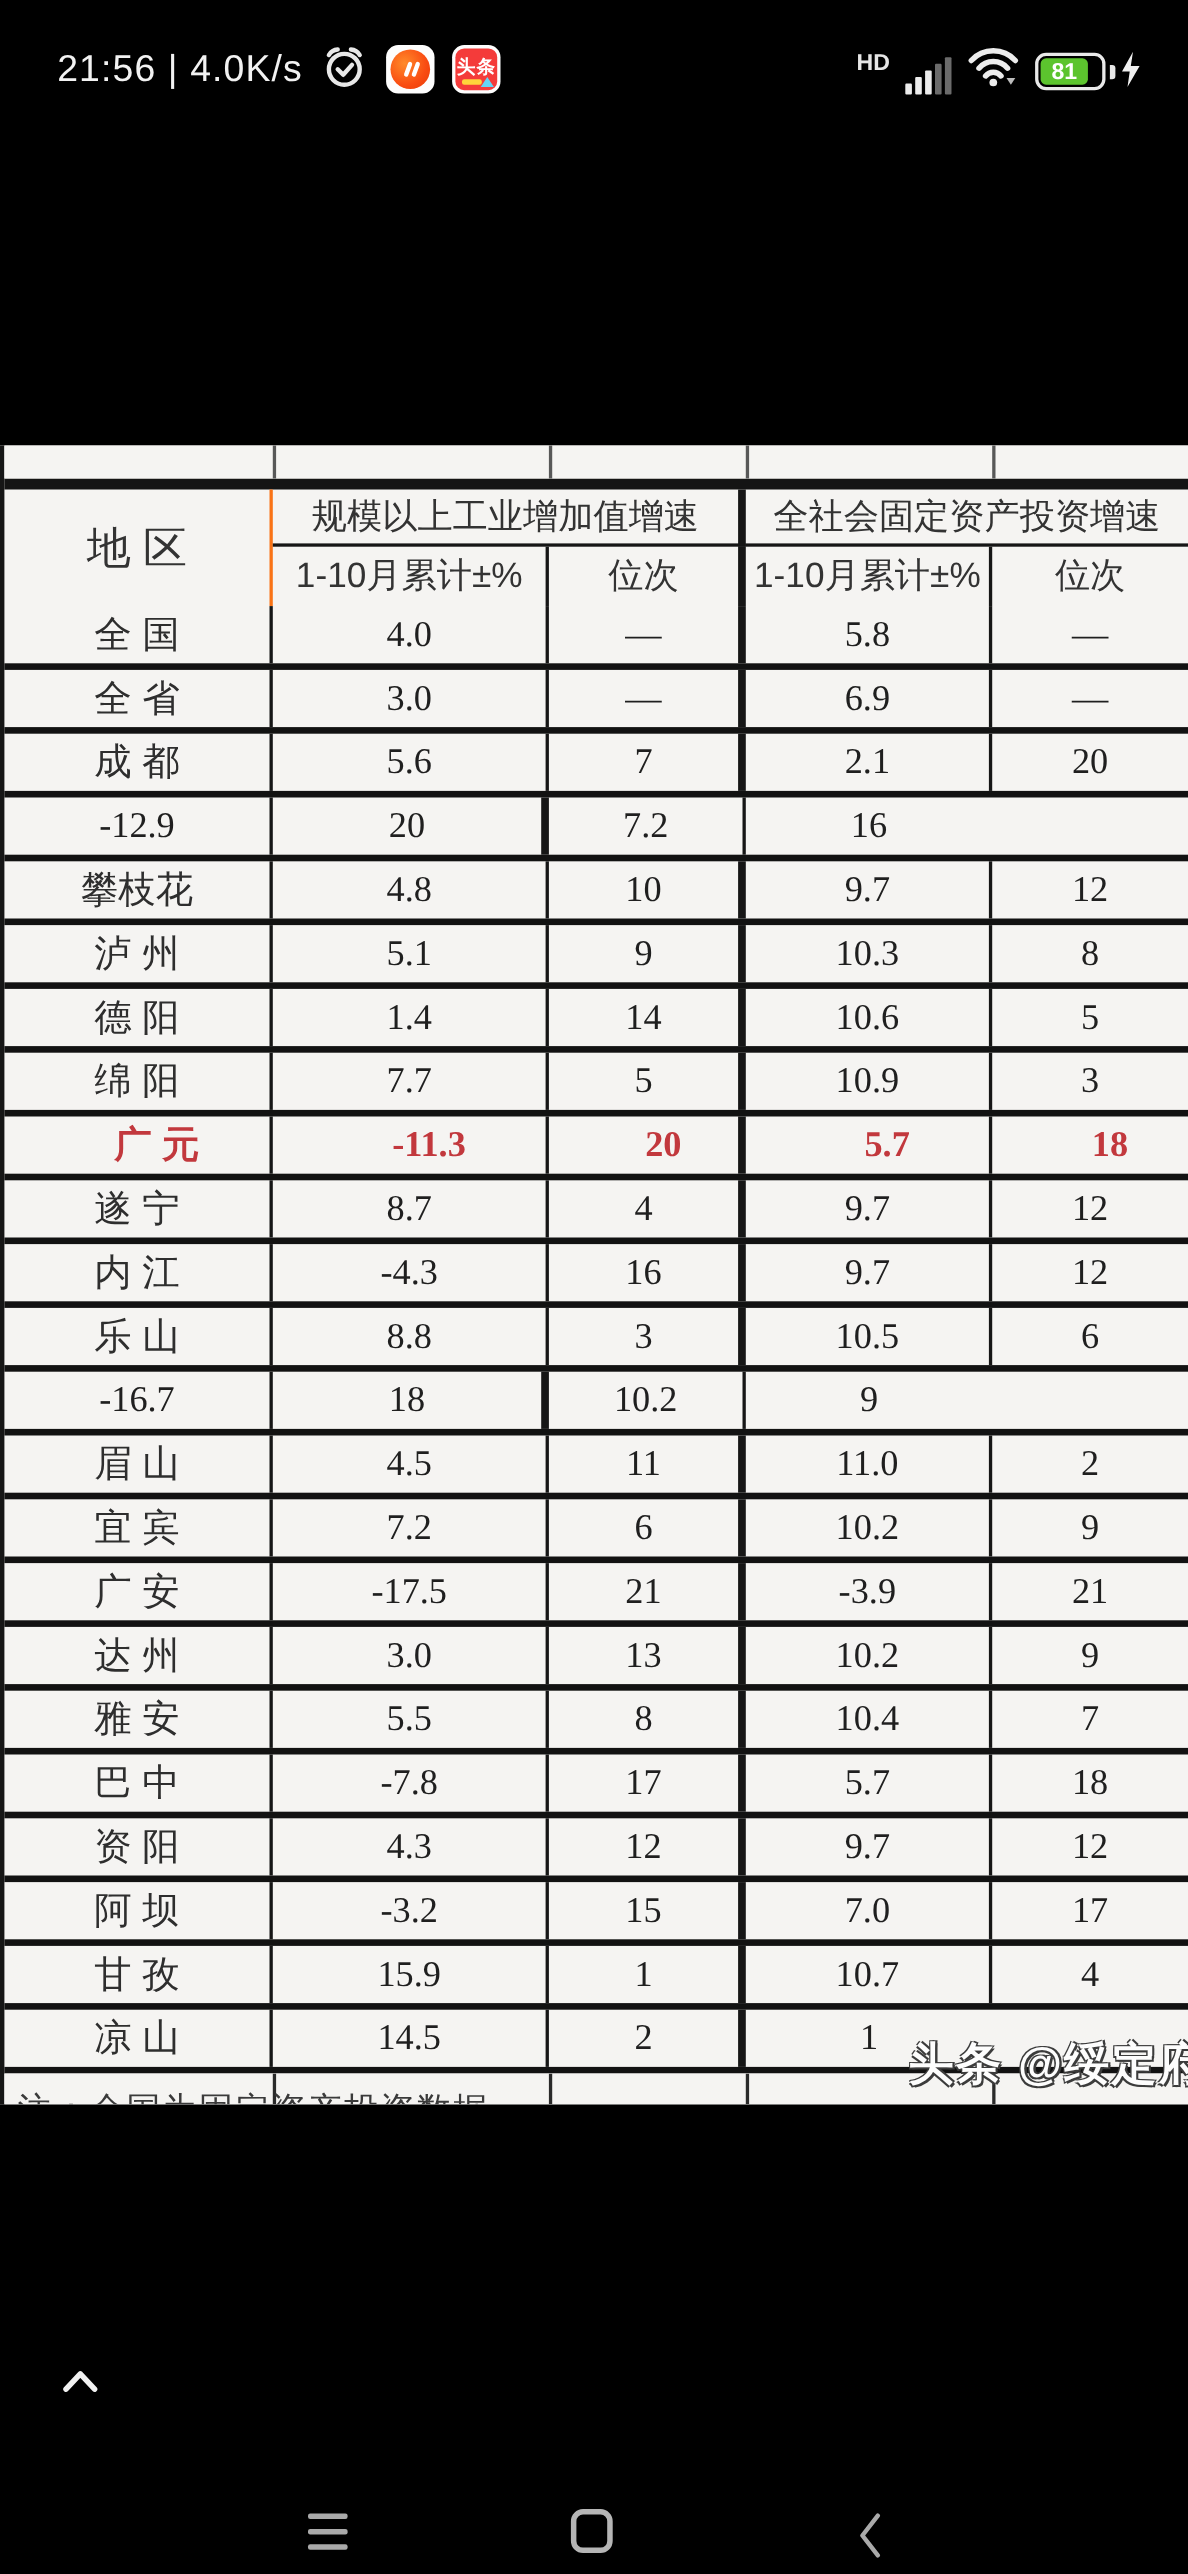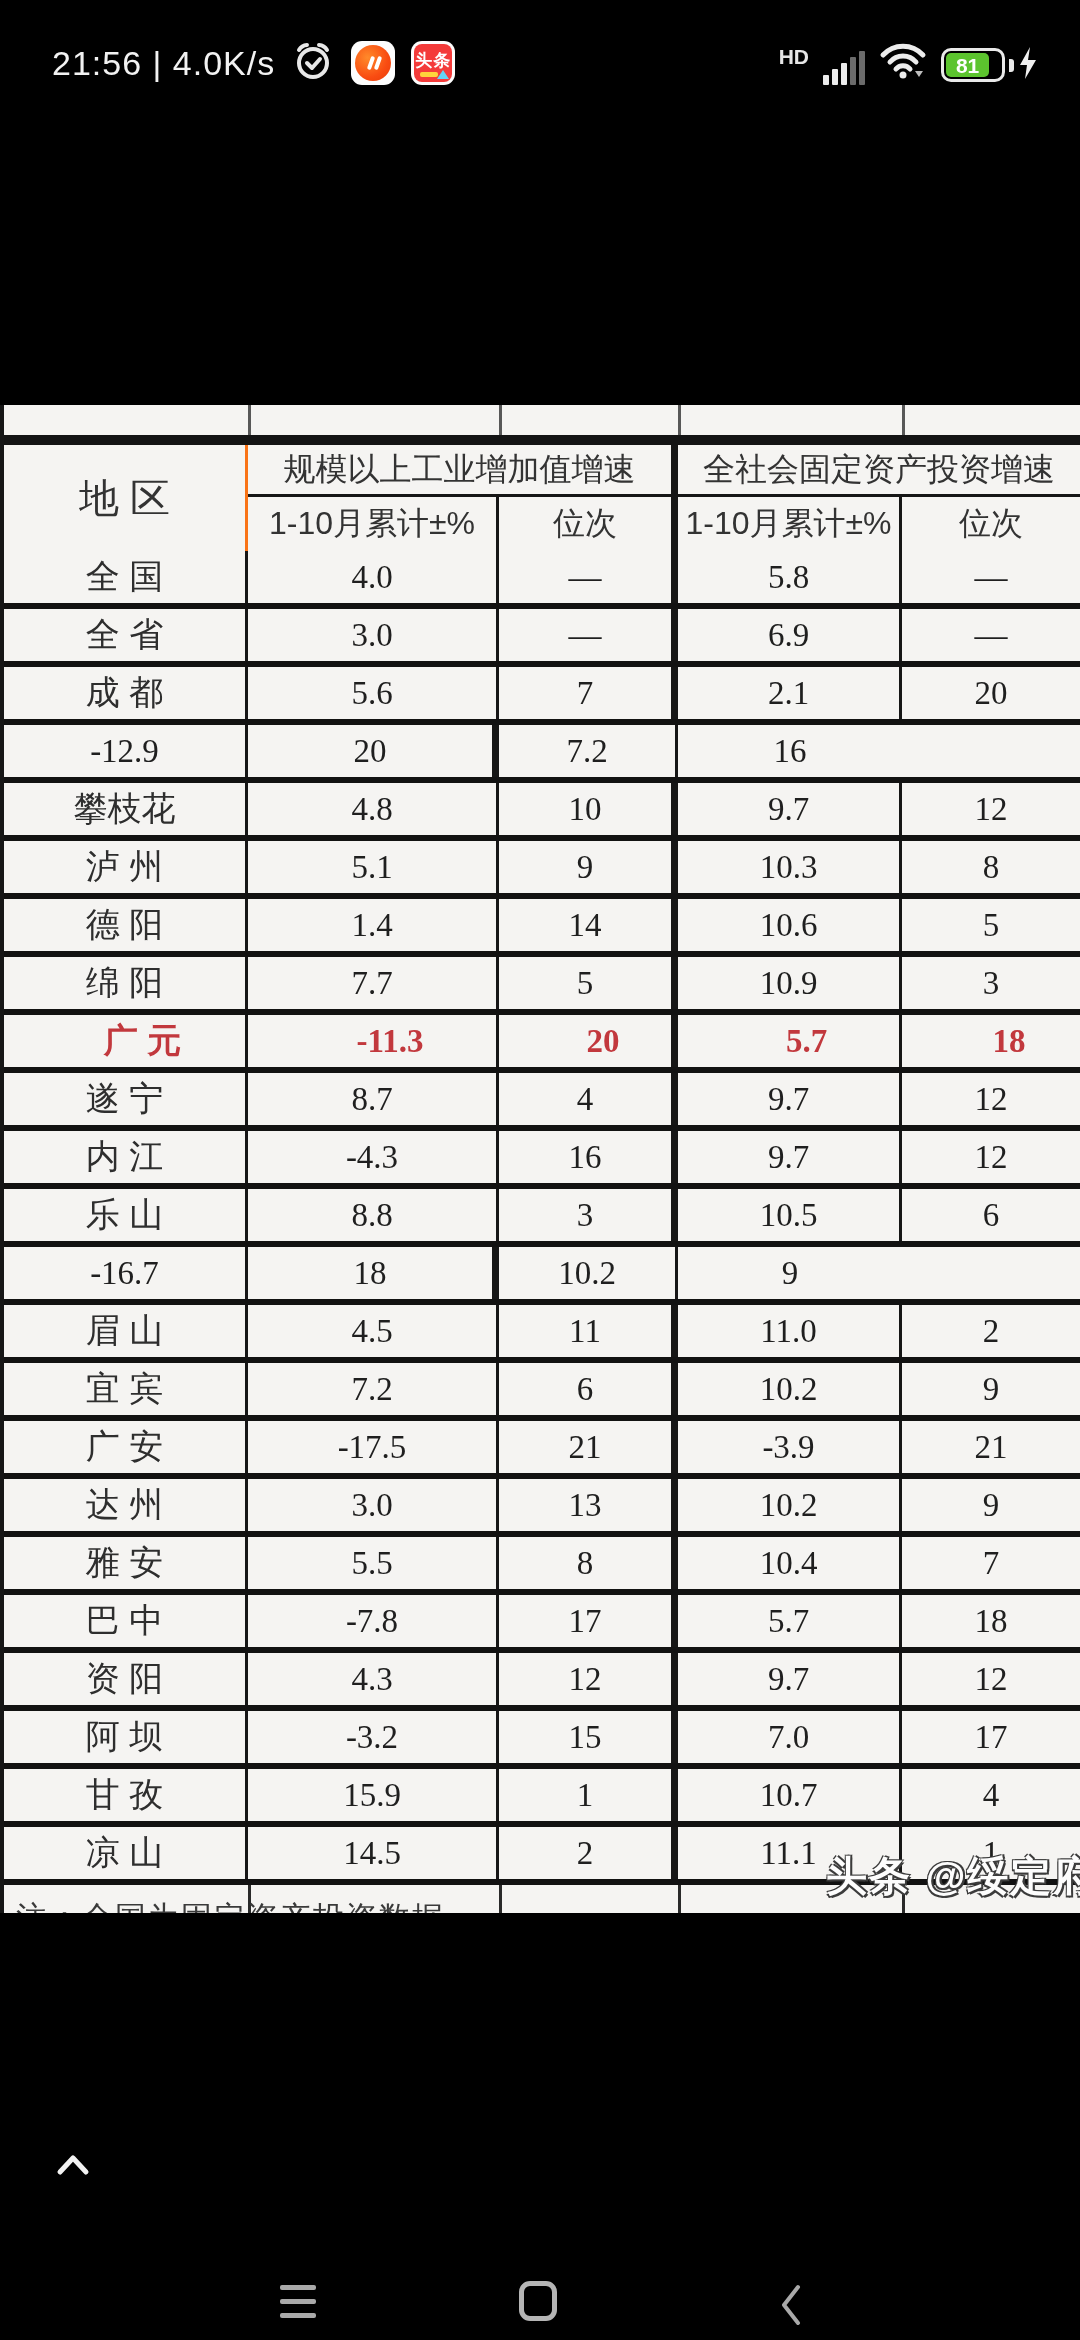--- a/index.html
+++ b/index.html
@@ -318,21 +318,20 @@
           <div class="cell c1">甘 孜</div>
           <div class="cell c2 num">15.9</div>
           <div class="cell c3 num">1</div>
           <div class="cell c4 num">10.7</div>
           <div class="cell num">4</div>
         </div>
         <div class="grid trow">
           <div class="cell c1">凉 山</div>
           <div class="cell c2 num">14.5</div>
           <div class="cell c3 num">2</div>
-          <div class="cell c4 num">11.1</div>
           <div class="cell num">1</div>
         </div>
       </div>
 
     <div class="notebar">
       <span class="vline v1"></span>
         <span class="vline v2"></span>
         <span class="vline v3"></span>
         <span class="vline v4"></span>
       <span class="note-text">注：全国为固定资产投资数据</span>

